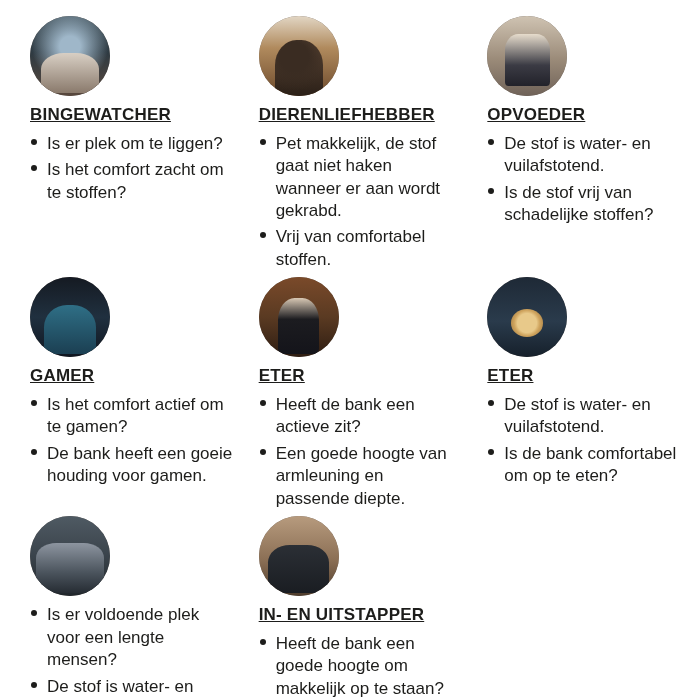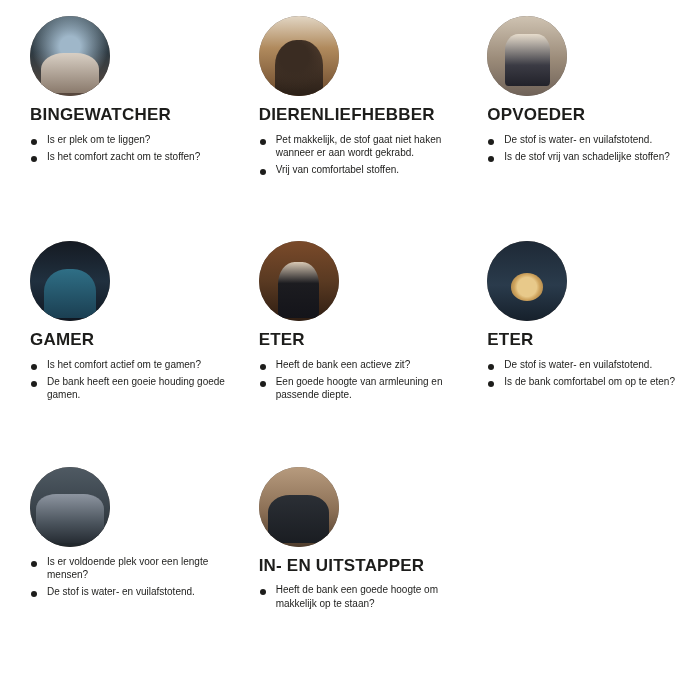--- a/index.html
+++ b/index.html
@@ -151,30 +151,31 @@
     border-radius: 36% 36% 10% 10%;
   }
 
   .title {
     font-size: 17px;
     font-weight: bold;
     letter-spacing: 0.2px;
     margin: 2px 0 8px 0;
     line-height: 1.1;
     color: #1d1d1b;
+    text-decoration: underline;
   }
   ul.points {
     list-style: none;
     margin: 0;
     padding: 0;
   }
   ul.points li {
     position: relative;
     padding-left: 17px;
-    font-size: 10px;
+    font-size: 17px;
     line-height: 1.32;
     margin-bottom: 4px;
     color: #1d1d1b;
   }
   ul.points li .bullet {
     position: absolute;
     left: 1px;
     top: 6px;
     width: 6px;
     height: 6px;
@@ -221,21 +222,21 @@
     </ul>
   </div>
 
   <div class="card">
     <div class="avatar">
         <span class="ph ph-gamer"></span>
       </div>
     <div class="title">GAMER</div>
     <ul class="points">
       <li><span class="bullet"></span><span>Is het comfort actief om te gamen?</span></li>
-      <li><span class="bullet"></span><span>De bank heeft een goeie houding goede gamen.</span></li>
+      <li><span class="bullet"></span><span>De bank heeft een goeie houding voor gamen.</span></li>
     </ul>
   </div>
 
   <div class="card">
     <div class="avatar">
         <span class="ph ph-lezer"></span>
       </div>
     <div class="title">ETER</div>
     <ul class="points">
       <li><span class="bullet"></span><span>Heeft de bank een actieve zit?</span></li>

